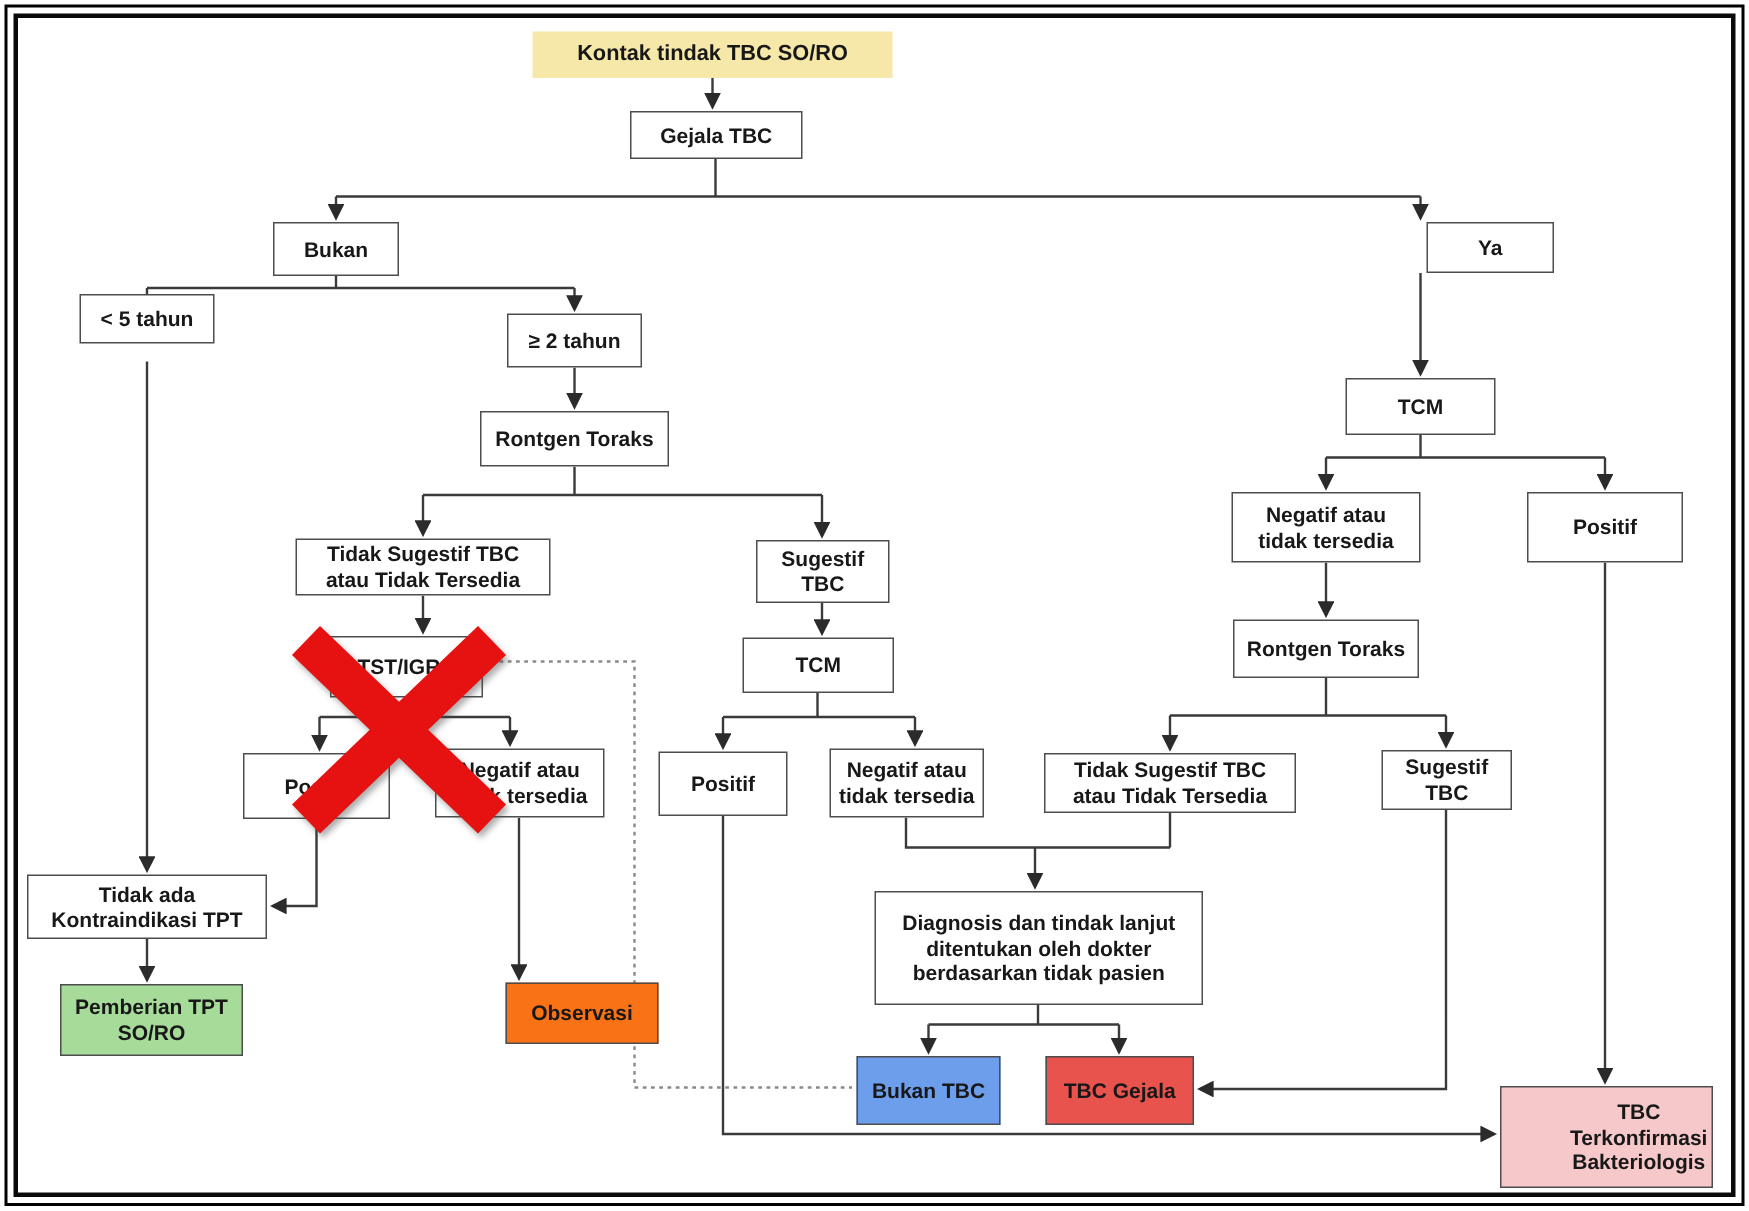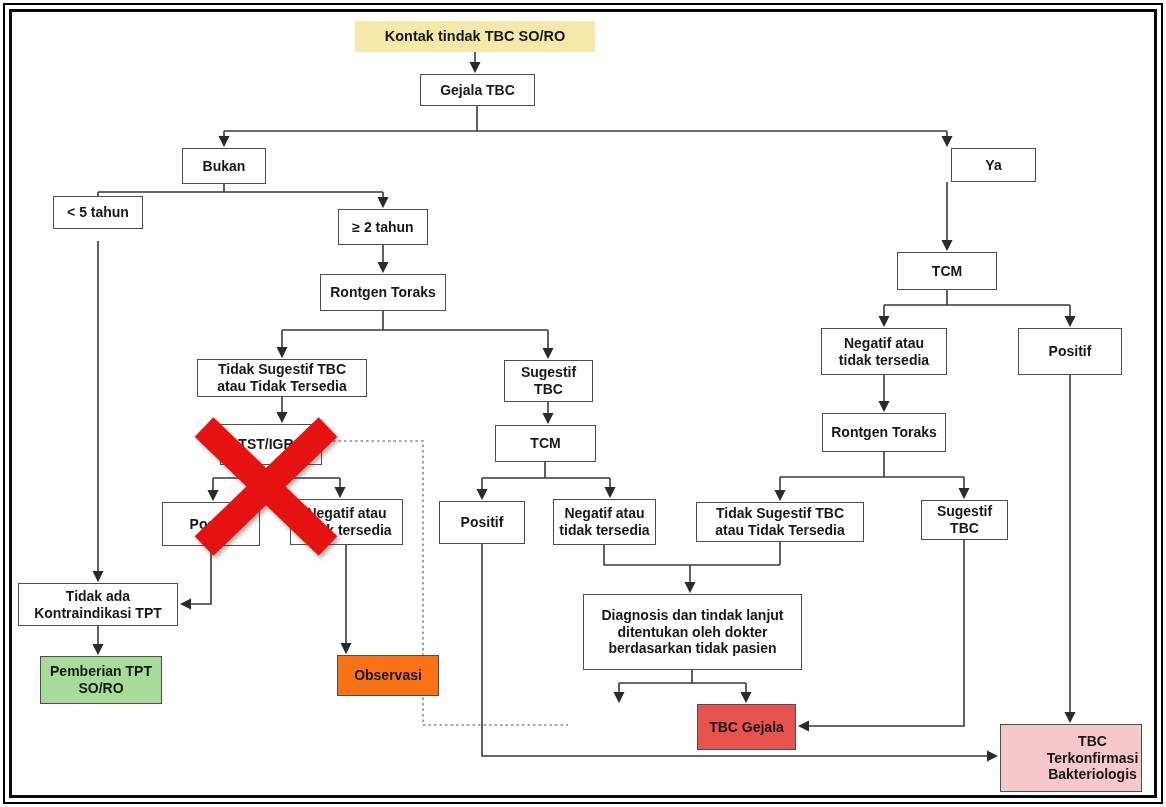--- a/index.html
+++ b/index.html
@@ -93,20 +93,21 @@
   <div class="node" style="left:439px;top:501px;width:86px;height:43px">Positif</div>
   <div class="node" style="left:553px;top:499px;width:103px;height:46px">Negatif atau tidak tersedia</div>
   <div class="node" style="left:951px;top:148px;width:85px;height:34px">Ya</div>
   <div class="node" style="left:897px;top:252px;width:100px;height:38px">TCM</div>
   <div class="node" style="left:821px;top:328px;width:126px;height:47px">Negatif atau tidak tersedia</div>
   <div class="node" style="left:1018px;top:328px;width:104px;height:47px">Positif</div>
   <div class="node" style="left:822px;top:413px;width:124px;height:39px">Rontgen Toraks</div>
   <div class="node" style="left:696px;top:502px;width:168px;height:40px">Tidak Sugestif TBC atau Tidak Tersedia</div>
   <div class="node" style="left:921px;top:500px;width:87px;height:40px">Sugestif TBC</div>
   <div class="node" style="left:583px;top:594px;width:219px;height:76px">Diagnosis dan tindak lanjut ditentukan oleh dokter berdasarkan tidak pasien</div>
+  <div class="node" style="left: 571px; top: 704px; width: 96px; height: 46px; background: rgb(109, 158, 235);">Bukan TBC</div>
   <div class="node" style="left: 697px; top: 704px; width: 99px; height: 46px; background: rgb(233, 83, 78);">TBC Gejala</div>
   <div class="node" style="left: 1000px; top: 724px; width: 142px; height: 68px; background: rgb(246, 200, 201); padding-left: 48px;">TBC Terkonfirmasi Bakteriologis</div>
 
   <svg class="cross" width="1166" height="807" viewBox="0 0 1166 807">
     <line x1="204" y1="427" x2="328" y2="546" stroke="#E61212" stroke-width="27"></line>
     <line x1="328" y1="427" x2="204" y2="546" stroke="#E61212" stroke-width="27"></line>
   </svg>
 </div>
 
 </body></html>

